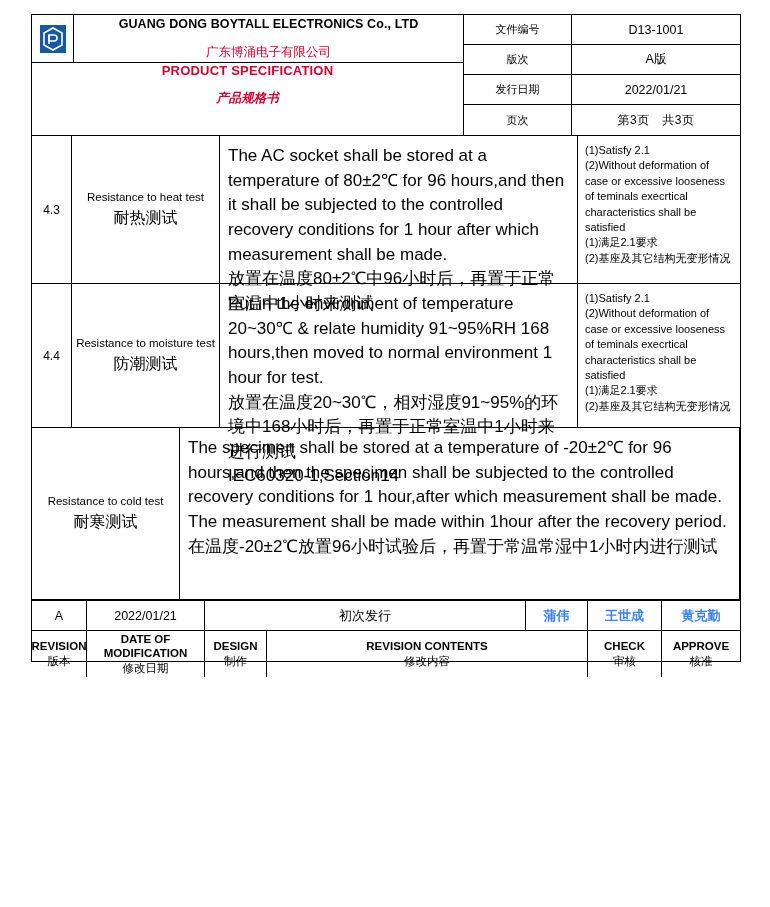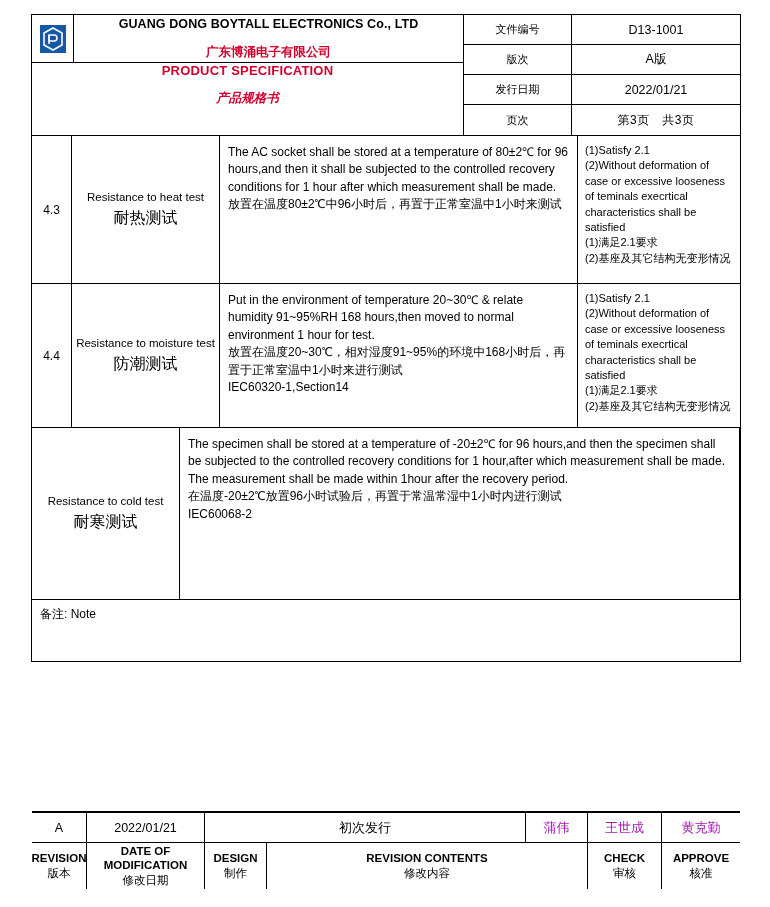--- a/index.html
+++ b/index.html
@@ -69,21 +69,21 @@
   }
   .company-en {
     font-weight: bold;
     font-size: 12.5px;
     letter-spacing: 0.1px;
     white-space: nowrap;
   }
   .company-cn {
     font-size: 12.5px;
     color: #d2002e;
-    font-weight: bold;
+    font-weight: normal;
     margin-top: 13px;
   }
   .hl-bot {
     height: 44px;
     display: flex;
     flex-direction: column;
     justify-content: space-between;
     align-items: center;
   }
   .spec-en {
@@ -157,21 +157,21 @@
     justify-content: center;
     padding: 4px 3px;
     text-align: center;
   }
   .c-title .en { font-size: 11.5px; line-height: 1.35; }
   .c-title .cn { font-size: 16px; line-height: 1.35; margin-top: 2px; }
   .c-desc {
     flex: 1;
     border-right: 1.5px solid #000;
     padding: 8px 7px 8px 8px;
-    font-size: 12px;
+    font-size: 17px;
     line-height: 1.45;
   }
   .c-req {
     width: 162px;
     padding: 7px 6px 7px 7px;
     font-size: 11px;
     line-height: 1.4;
   }
   .c-desc p, .c-req p { margin: 0; }
   
@@ -208,21 +208,21 @@
   .fcell:last-child { border-right: none; }
   .w-rev { width: 55px; }
   .w-date { width: 118px; }
   .w-contents { flex: 1; }
   .w-design { width: 62px; }
   .w-check { width: 74px; }
   .w-approve { width: 78px; }
   .fcell .en { font-weight: bold; font-size: 11.5px; line-height: 1.25; }
   .fcell .cn { font-size: 11.5px; line-height: 1.3; margin-top: 1px; }
   .fcell.value { font-size: 12.5px; }
-  .fcell.value.sig { color: #a21caf; font-weight: normal; font-size: 13px; }
+  .fcell.value.sig { color: #3b82f6; font-weight: bold; font-size: 13px; }
   .fcell.value.center-name { font-size: 13px; }
 </style>
 </head>
 <body>
 
 <div class="page">
 
   <div class="header">
     <div class="header-left">
       <div class="hl-top">
@@ -308,27 +308,23 @@
 
     <div class="trow" style="height:172px;">
       <div class="c-title">
         <span class="en">Resistance to cold test</span>
         <span class="cn">耐寒测试</span>
       </div>
       <div class="c-desc">
         <p>The specimen shall be stored at a temperature of -20±2℃  for 96 hours,and then the specimen shall be subjected to the controlled recovery conditions for 1 hour,after which measurement shall be made.</p>
         <p>The measurement shall be made within 1hour after the recovery period.</p>
         <p>在温度-20±2℃放置96小时试验后，再置于常温常湿中1小时内进行测试</p>
-        <p>IEC60068-2</p>
-      </div>
-    </div>
-
-    <div class="note-row">
-      <span>备注: Note</span>
-    </div>
+      </div>
+    </div>
+
 
     <div class="blank-row"></div>
   </div>
 
   <div class="footer">
     <div class="frow top">
       <div class="fcell value w-rev">A</div>
       <div class="fcell value w-date">2022/01/21</div>
       <div class="fcell value center-name w-contents">初次发行</div>
       <div class="fcell value sig w-design">蒲伟</div>

